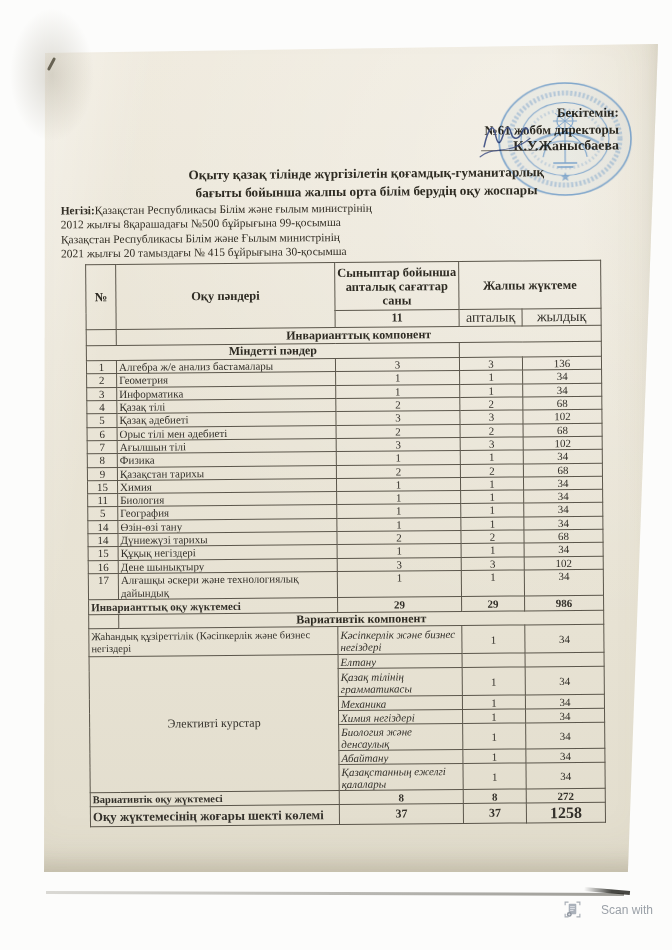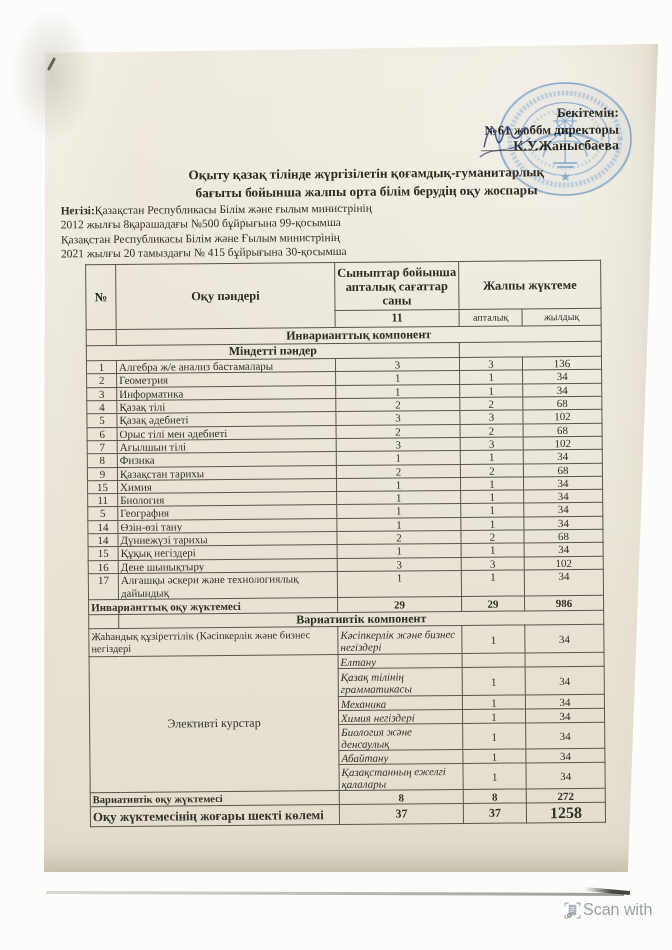--- a/index.html
+++ b/index.html
@@ -30,37 +30,37 @@
   .title{position:absolute;left:118px;top:165px;width:502px;text-align:center;font-weight:bold;font-size:13.2px;line-height:17.5px;color:#2e2b22;}
   .basis{position:absolute;left:63px;top:201px;font-size:11.5px;line-height:14.3px;color:#332f26;}
   .basis b{font-weight:bold;}
   
   .stamp{position:absolute;left:497px;top:80px;width:142px;height:122px;opacity:.88;mix-blend-mode:multiply;filter:blur(.35px);}
   
   table.t{position:absolute;left:87px;top:262px;width:515px;border-collapse:collapse;table-layout:fixed;
     font-family:"Liberation Serif","DejaVu Serif",serif;font-size:11px;color:#33302a;}
   .t td,.t th{border:1px solid #5b564b;padding:0 2px;overflow:hidden;vertical-align:middle;line-height:1.12;}
   .t th{font-size:12.5px;font-weight:bold;color:#2e2b23;}
-  .small-h{font-size:10px;font-weight:normal;text-align:center;}
+  .small-h{font-size:14px;font-weight:normal;text-align:center;}
   .num{text-align:center;}
   .subj{text-align:left;padding-left:5px;}
   .v{text-align:center;}
   .sec{font-weight:bold;text-align:center;font-size:12px;color:#2e2b23;}
   .it{font-style:italic;text-align:left;padding-left:5px;}
   .b{font-weight:bold;}
   .lbl-sm{font-size:10.5px;font-weight:bold;padding-left:4px;}
   .lbl-lg{font-size:12.8px;font-weight:bold;padding-left:4px;}
   .wide-lbl{font-size:10.5px;padding-left:4px;vertical-align:top;line-height:1.25;}
   .elект{text-align:center;font-size:12px;}
   
   .h48{height:48px}.h17{height:17px}.h16{height:16px}.h15{height:15px}.h13{height:13px}
   .h26{height:26px}.h28{height:28px}.h14{height:14px}.h20{height:20px}
   
-  .watermark{position:absolute;left:564px;top:901px;display:flex;align-items:center;gap:2px;
-    font-family:"Liberation Sans","DejaVu Sans",sans-serif;font-size:16px;color:#9ba1a8;}
+  .watermark{position:absolute;left:564px;top:901px;display:flex;align-items:center;gap:20px;
+    font-family:"Liberation Sans","DejaVu Sans",sans-serif;font-size:12px;color:#9ba1a8;}
   .watermark svg{width:17px;height:17px;}
 </style>
 </head>
 <body>
 
 <div class="photo">
   <div class="paper"></div>
   <div class="wrinkle"></div>
   <div class="speck"></div>
 

